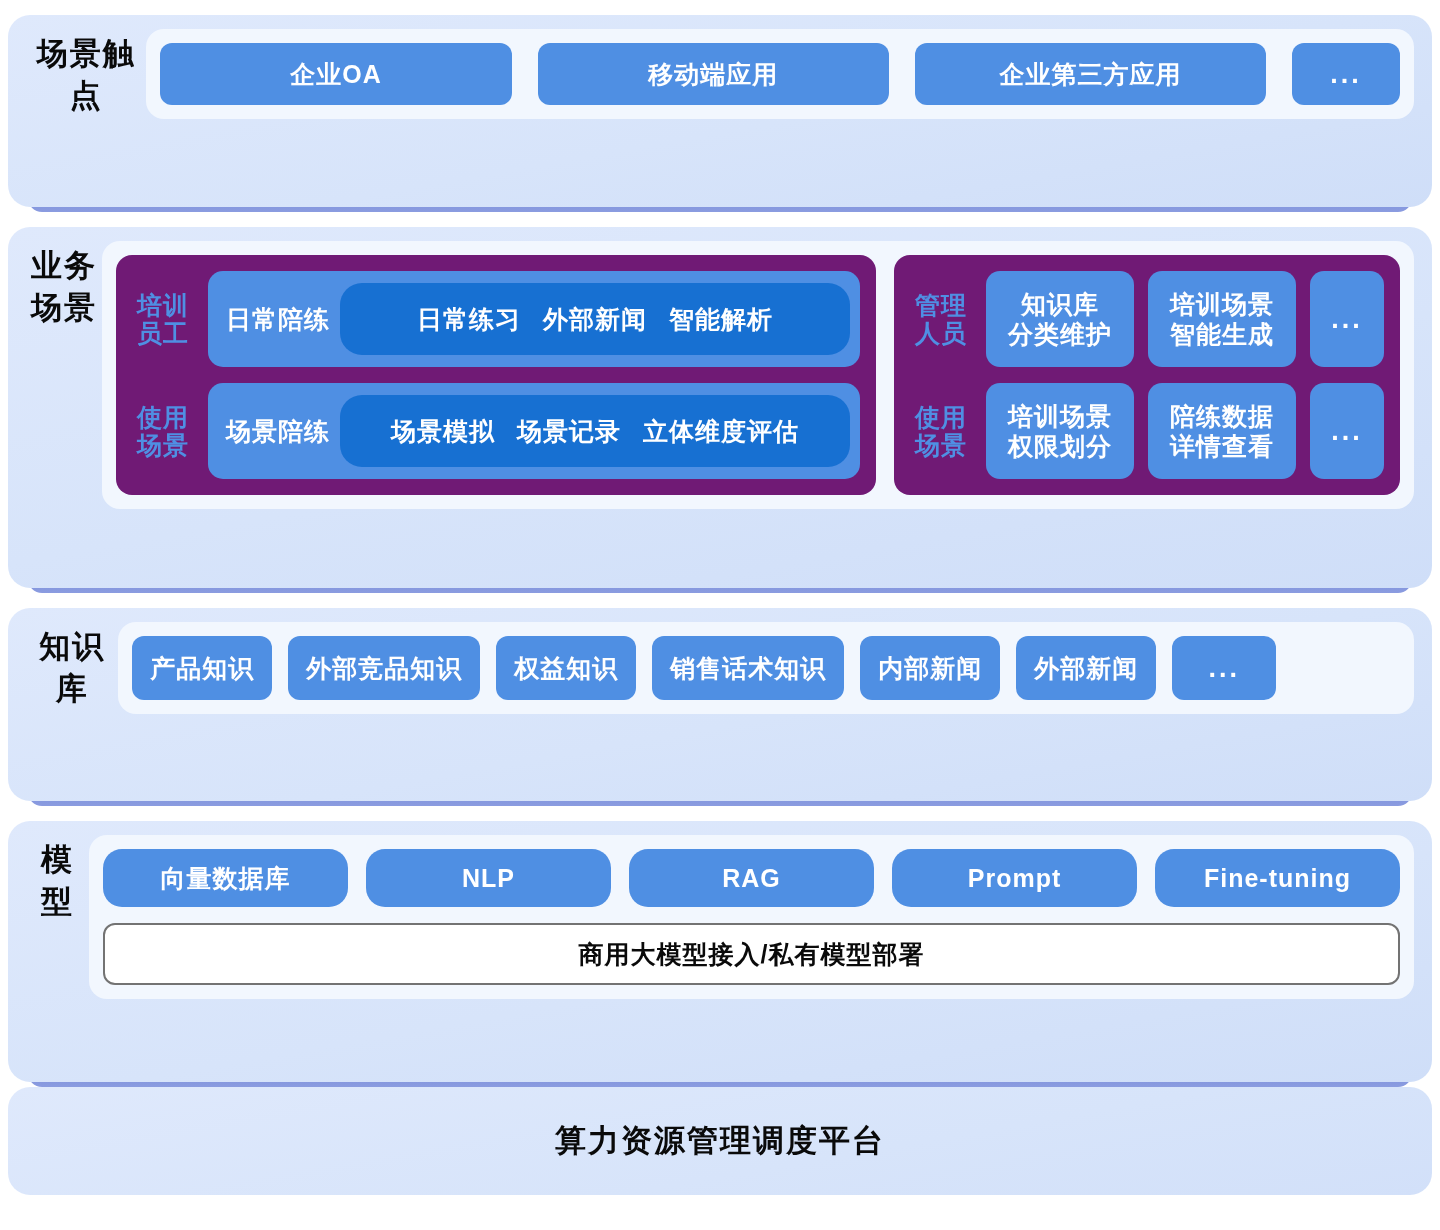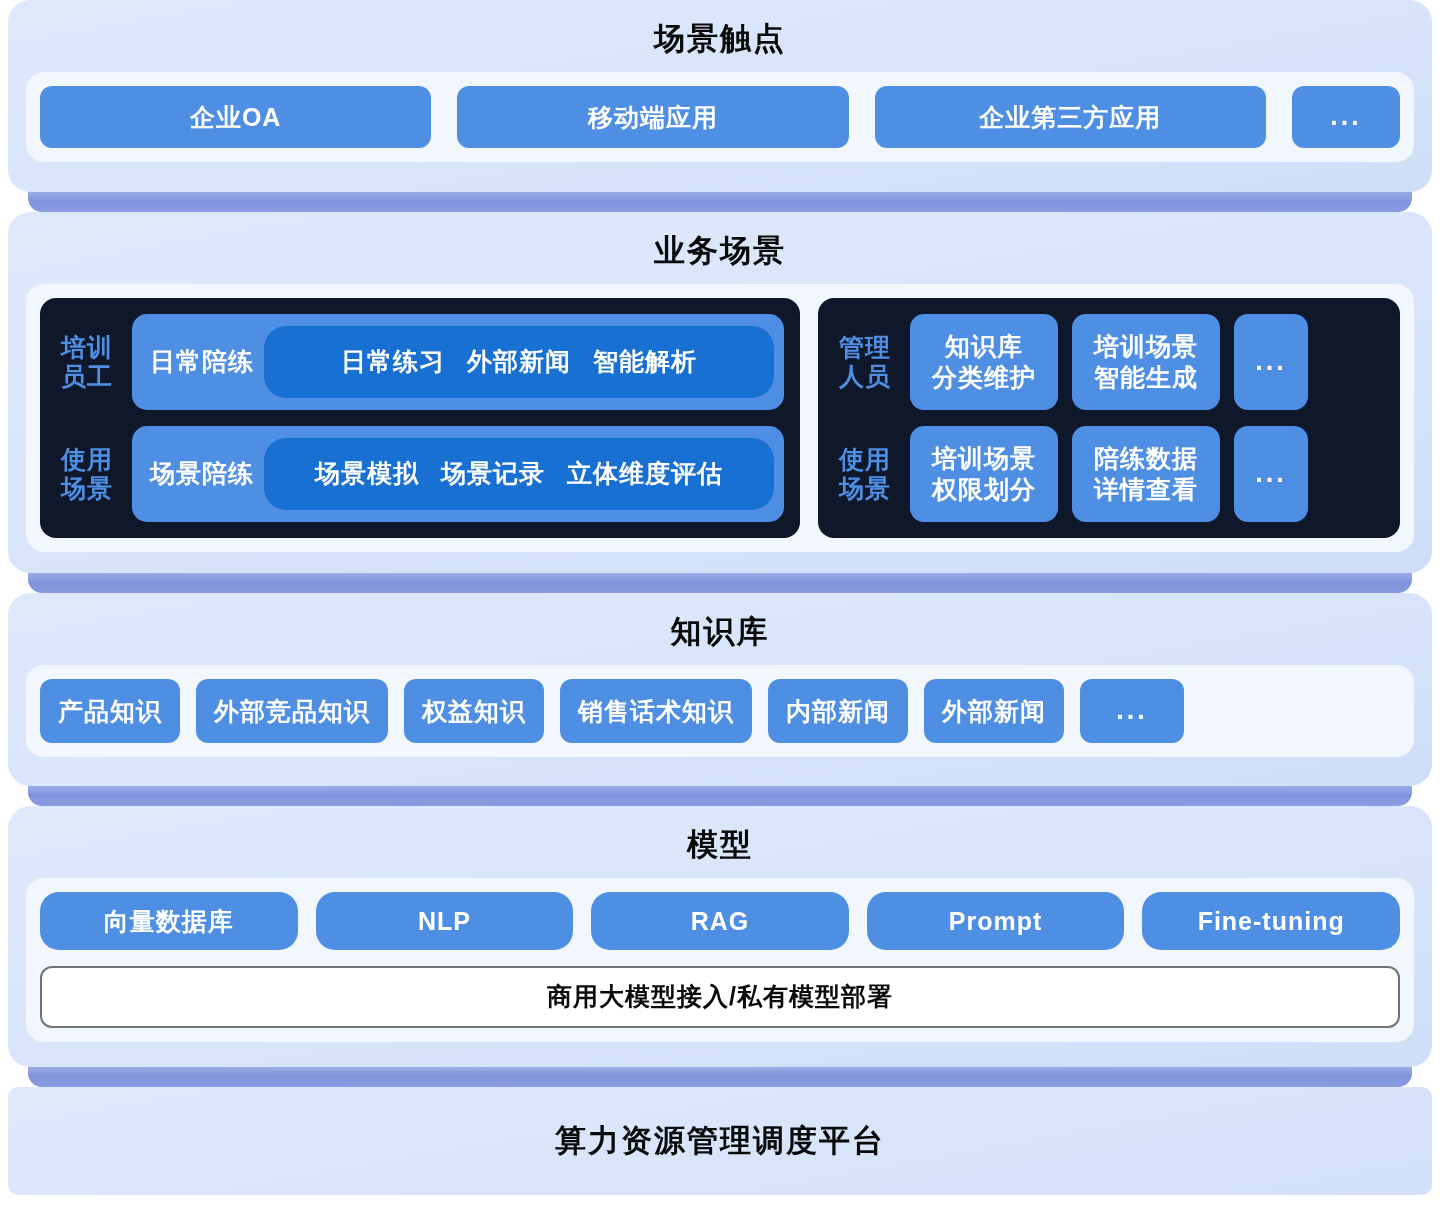--- a/index.html
+++ b/index.html
@@ -32,27 +32,27 @@
     right: 28px;
     bottom: 0;
     height: 24px;
     border-radius: 0 0 14px 14px;
     background: linear-gradient(180deg, #a8b6e8 0%, #8094dd 55%, #8b9ce0 100%);
     z-index: 0;
   }
   .panel {
     position: relative;
     z-index: 1;
-    margin: 0 8px;
+    margin: 15px 8px;
     border-radius: 22px;
     background: linear-gradient(170deg, #dfe9fc 0%, #d7e4fa 55%, #cfdef8 100%);
     padding: 14px 18px 18px 18px;
     display: flex;
-    flex-direction: column;
-    align-items: center;
+    flex-direction: row;
+    align-items: flex-start;
   }
 
   .panel-title {
     font-size: 31px;
     font-weight: bold;
     color: #0a0a0a;
     letter-spacing: 2px;
     line-height: 1.35;
     text-align: center;
     padding: 4px 0 12px 0;
@@ -93,21 +93,21 @@
   .touch-row .p-grow { flex: 1 1 0; }
   .touch-row .p-dots { flex: 0 0 108px; }
 
   
   .biz-wrap {
     display: flex;
     gap: 18px;
     width: 100%;
   }
   .biz-card {
-    background: #0f172a;
+    background: #701a75;
     border-radius: 16px;
     padding: 16px 16px;
     display: flex;
     flex-direction: column;
     gap: 16px;
   }
   .biz-card.left  { flex: 0 0 760px; }
   .biz-card.right { flex: 1 1 0; }
 
   .biz-row {
@@ -203,21 +203,21 @@
     justify-content: center;
     font-size: 25px;
     font-weight: bold;
     color: #0a0a0a;
     letter-spacing: 1px;
   }
 
   
   .bottom-panel {
     margin: 0 8px;
-    border-radius: 10px;
+    border-radius: 22px;
     background: linear-gradient(170deg, #dfe9fc 0%, #d7e4fa 60%, #d2e0f9 100%);
     height: 108px;
     display: flex;
     align-items: center;
     justify-content: center;
   }
   .bottom-title {
     font-size: 31px;
     font-weight: bold;
     color: #0a0a0a;

